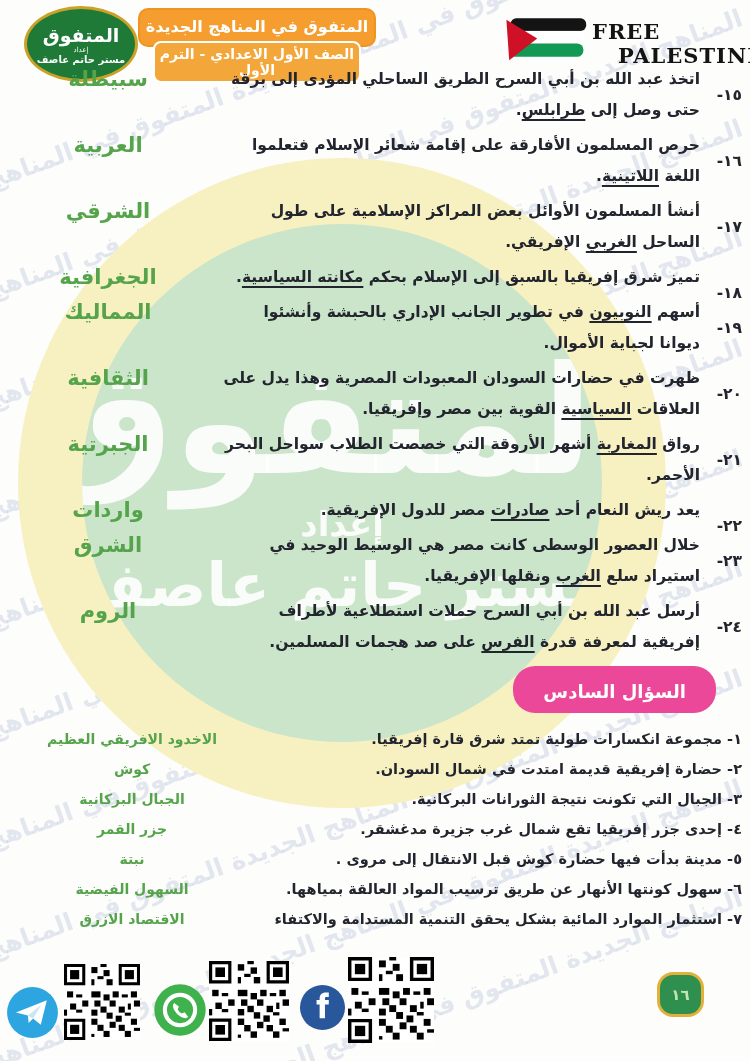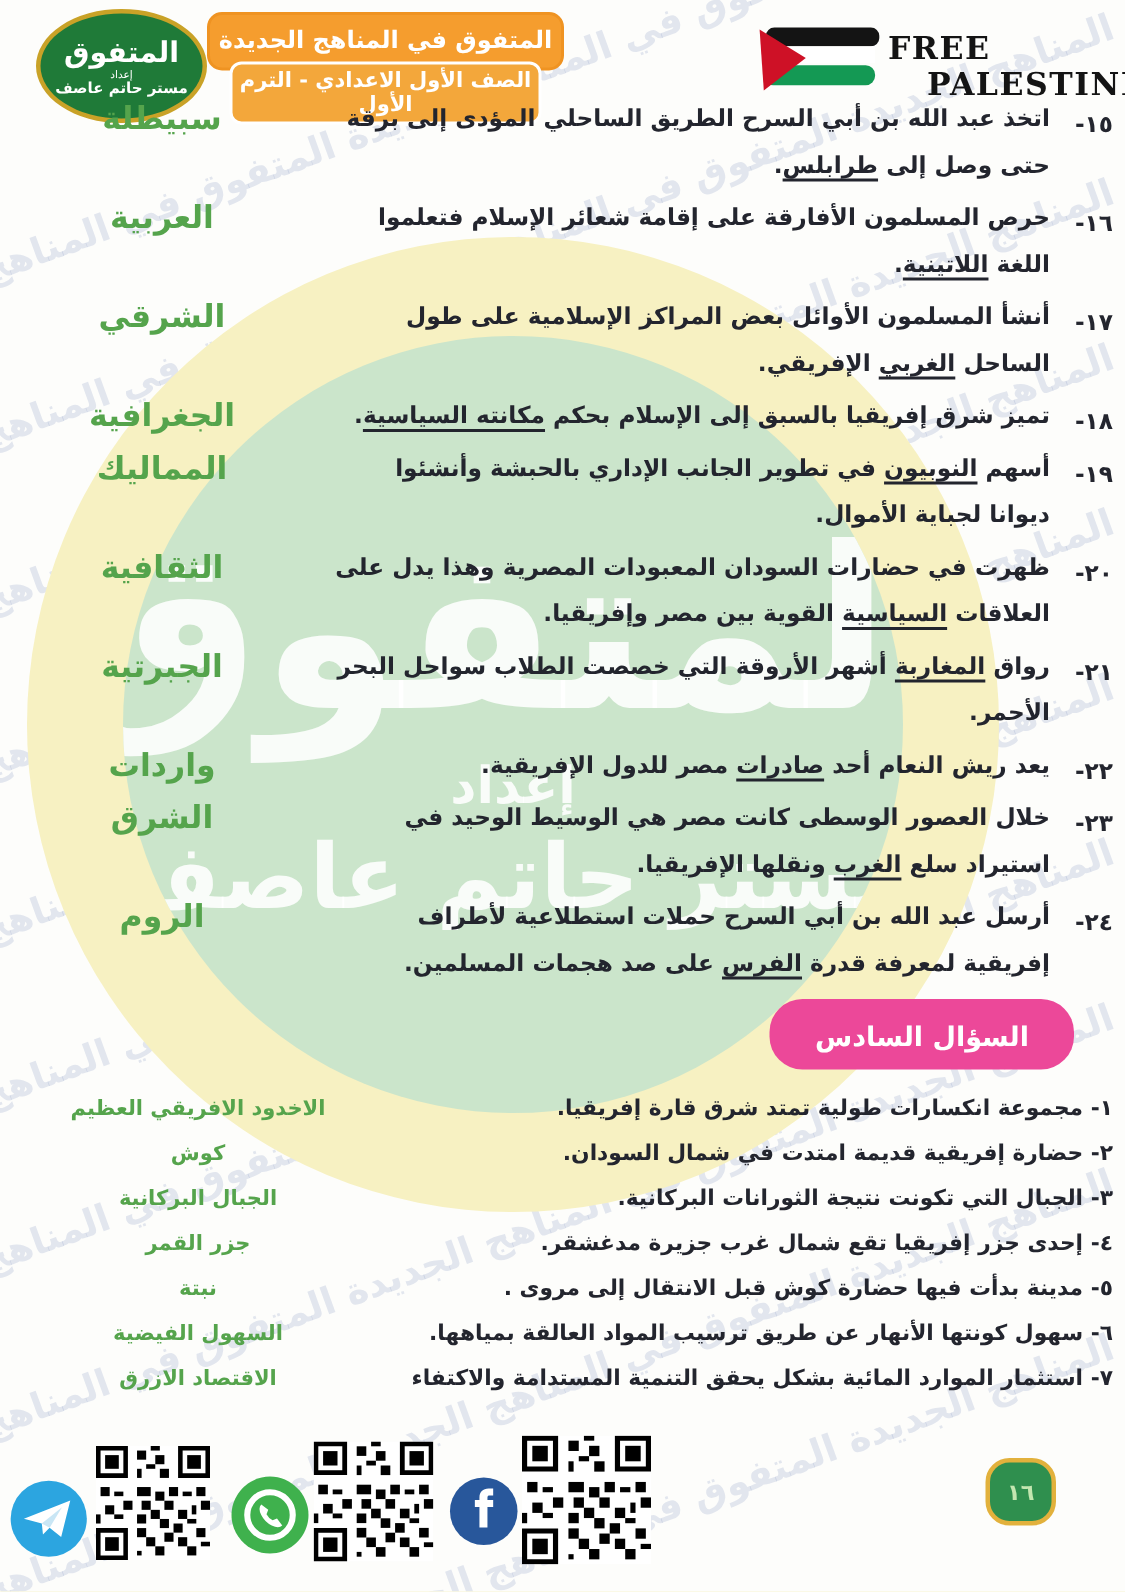--- a/index.html
+++ b/index.html
@@ -41,21 +41,21 @@
   .flag { position:absolute; left:505px; top:14px; width:84px; height:52px; }
   .fp-text { position:absolute; left:592px; top:20px; font-family:"DejaVu Serif", serif;
              font-weight:bold; color:#141414; font-size:21px; line-height:1.15; letter-spacing:1px; }
   .fp-text .fp2 { margin-left:26px; }
 
   
   .quiz { position:absolute; top:64px; left:0; right:0; direction:rtl; padding:0 4px 0 2px; }
   .q-row { display:flex; align-items:flex-start; margin-bottom:4px; }
   .q-text { flex:1; position:relative; padding-right:46px; padding-left:8px;
             text-align:right; font-size:15.5px; font-weight:bold; color:#23252e; line-height:31px; }
-  .q-num { position:absolute; right:4px; top:4px; }
+  .q-num { position:absolute; right:4px; top:16px; }
   .u { text-decoration:underline; text-decoration-thickness:1.5px; text-underline-offset:4px; }
   .q-answer { width:212px; text-align:center; color:#55a44c; font-size:21px; font-weight:900; padding-top:3px; }
 
   
   .sec-head { position:absolute; top:666px; left:30px; right:34px; direction:rtl;
               display:flex; align-items:stretch; }
   .sec-pill { background:#ec4899; color:#fff; font-size:18px; font-weight:900;
               border-radius:22px; padding:15px 30px 11px; }
   .sec-box  { flex:1; margin-right:-14px; margin-left:140px; border:2.5px solid #57ac55;
               border-radius:14px; background:rgba(250,253,248,0.75); color:#4ba04a;

